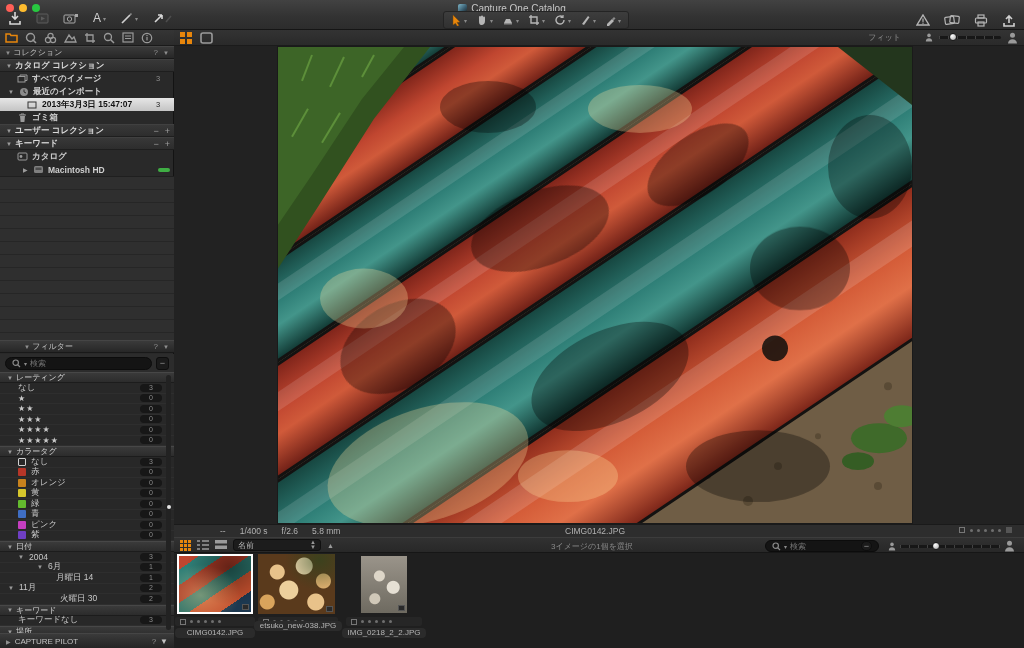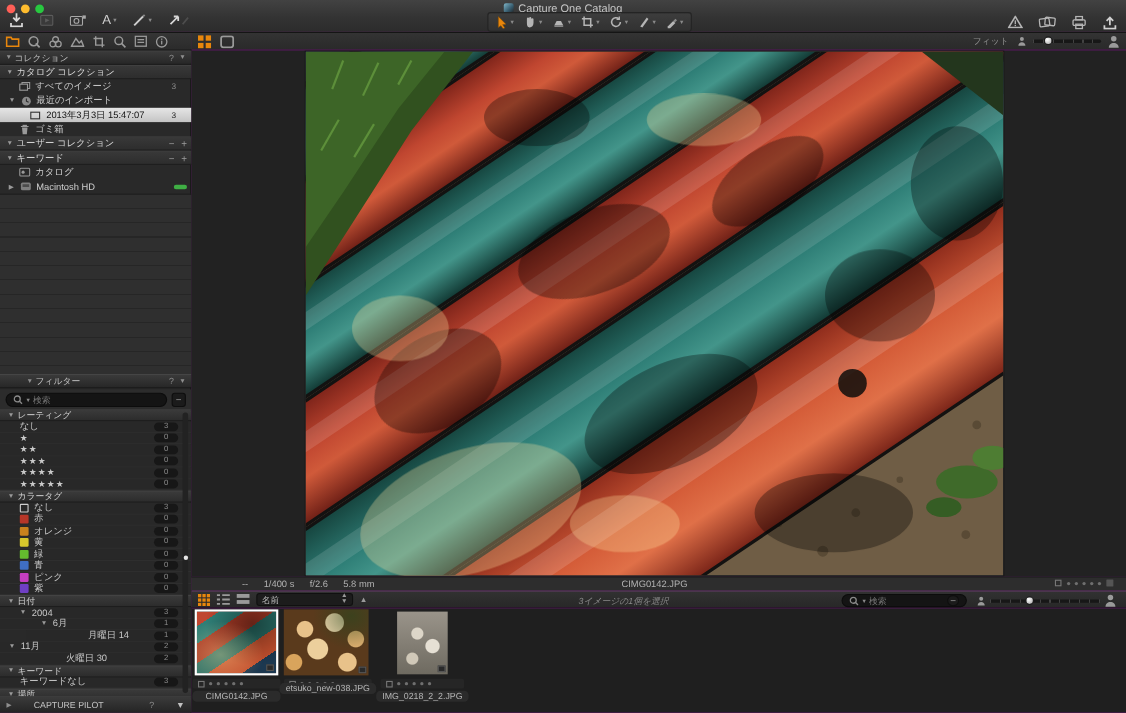--- a/index.html
+++ b/index.html
@@ -1,19 +1,19 @@
 <!DOCTYPE html>
 <html><head>
 <meta charset="utf-8">
 <style>
   * { margin:0; padding:0; box-sizing:border-box; }
   html,body { width:1024px; height:648px; overflow:hidden; background:#1d1d1d;
     font-family:"Liberation Sans", sans-serif; -webkit-font-smoothing:antialiased; }
   .abs { position:absolute; }
-  #app { position:relative; width:1024px; height:648px; background:#a21caf; }
+  #app { position:relative; width:1024px; height:648px; background:#ef4444; }
 
   
   #titlebar { position:absolute; left:0; top:0; width:1024px; height:30px;
     background:linear-gradient(#424242,#333333 55%,#2c2c2c); border-bottom:1px solid #151515; }
   .tl { width:8px; height:8px; border-radius:50%; display:inline-block; }
   #title { position:absolute; left:0; right:0; top:3px; text-align:center; font-size:10px; color:#c6c6c6; }
   #title .appicon { display:inline-block; width:9px; height:9px; border-radius:2px; vertical-align:-1px; margin-right:4px;
     background:linear-gradient(135deg,#7fb6c9,#35596b 60%,#222); }
   .tbicon { height:18px; display:flex; align-items:center; gap:2px; color:#b9b9b9; font-size:11px; }
   .tbicon svg { display:block; }
@@ -32,21 +32,21 @@
     font-size:8px; color:#c2c2c2; padding:0 5px; }
   .phead .grow { flex:1; }
   .phead .q { color:#8f8f8f; margin-right:5px; }
   .phead .dis { color:#8f8f8f; font-size:6px; }
 
   #library-list { position:absolute; left:0; top:29px; width:174px; }
   .lrow { height:13px; display:flex; align-items:center; font-size:8.5px; color:#cfcfcf; padding:0 4px 0 6px; }
   .lrow.group { background:linear-gradient(#383838,#2d2d2d); border-top:1px solid #404040; border-bottom:1px solid #1e1e1e; color:#dadada; }
   .lrow .tri { font-size:6px; color:#9a9a9a; width:9px; }
   .lrow .lic { width:13px; display:flex; justify-content:center; margin-right:3px; }
-  .lrow .grow { flex:1; overflow:hidden; white-space:nowrap; }
+  .lrow .grow { flex:1; overflow:hidden; white-space:nowrap;font-weight:bold; }
   .lrow .cnt { font-size:7.5px; color:#8d8d8d; background:#191919; border-radius:6px; min-width:24px; height:9px;
     line-height:9px; text-align:center; }
   .lrow.selected { background:linear-gradient(#e6e6e6,#c4c4c4); color:#111; }
   .lrow.selected .cnt { background:transparent; color:#222; }
   .lrow .pm { color:#9d9d9d; font-size:9px; margin-left:6px; }
   #library-filler { position:absolute; left:0; top:146px; width:174px; height:164px;
     background:repeating-linear-gradient(to bottom,#2f2f2f 0 12px,#262626 12px 13px); border-top:1px solid #1f1f1f; }
 
   #filters-head { top:310px;padding-left:24px; }
   #search-row { position:absolute; left:0; top:324px; width:174px; height:18px; background:#2c2c2c; display:flex; align-items:center; padding:0 5px; gap:4px; }
@@ -64,21 +64,21 @@
   .frow .grow { flex:1; overflow:hidden; white-space:nowrap; }
   .frow .cnt { font-size:7px; color:#8d8d8d; background:#171717; border-radius:6px; min-width:22px; height:8px;
     line-height:8px; text-align:center; }
   .fswatch { width:8px; height:8px; border-radius:1px; display:inline-block; }
   .fswatch.none { border:1px solid #cfcfcf; background:transparent; }
   .stars { letter-spacing:1px; font-size:8px; }
   #fscroll { position:absolute; right:2px; top:345px; width:5px; height:255px; background:#222; border-radius:3px; }
   #fscroll .dot { position:absolute; left:0.5px; top:130px; width:4px; height:4px; border-radius:50%; background:#e6e6e6; }
 
   #capture-pilot { position:absolute; left:0; bottom:0; width:174px; height:15px; background:linear-gradient(#3a3a3a,#242424);
-    border-top:1px solid #454545; display:flex; align-items:center; font-size:8px; color:#c2c2c2; padding:0 6px; gap:20px; }
+    border-top:1px solid #454545; display:flex; align-items:center; font-size:8px; color:#c2c2c2; padding:0 6px; gap:4px; }
   #capture-pilot .grow { flex:1; }
 
   
   #main { position:absolute; left:174px; top:30px; width:850px; height:618px; }
   #viewer-toolbar { position:absolute; left:0; top:0; width:850px; height:16px; background:linear-gradient(#333,#2a2a2a);
     border-bottom:1px solid #1b1b1b; display:flex; align-items:center; padding:0 6px; }
   #viewer { position:absolute; left:0; top:16px; width:850px; height:478px; background:#222222; }
   #photo { position:absolute; left:104px; top:1px; width:634px; height:476px; background:#444; box-shadow:0 0 0 1px #1a1a1a; }
   #viewer-status { position:absolute; left:0; top:494px; width:850px; height:13px; background:#2d2d2d; border-top:1px solid #1a1a1a;
     font-size:8.5px; color:#b2b2b2; }
@@ -89,21 +89,21 @@
   .dot5 i { width:3px; height:3px; border-radius:50%; background:#6f6f6f; }
   .sqicon { width:6px; height:6px; border:1px solid #777; background:transparent; }
   .sqicon.fill { background:#555; border-color:#555; }
 
   #browser-toolbar { position:absolute; left:0; top:507px; width:850px; height:16px; background:linear-gradient(#313131,#282828);
     border-top:1px solid #3c3c3c; border-bottom:1px solid #161616; display:flex; align-items:center; padding:0 6px; gap:6px; }
   .sortpill { width:88px; height:12px; background:#1c1c1c; border:1px solid #101010; border-radius:3px;
     display:flex; align-items:center; font-size:8px; color:#bbb; padding:0 4px; }
   .sortpill .grow { flex:1; }
   .stepper { font-size:6px; color:#999; line-height:5px; }
-  #sel-text { position:absolute; left:352px; top:3px; font-size:8px; color:#8a8a8a;font-style:italic; }
+  #sel-text { position:absolute; left:377px; top:3px; font-size:8px; color:#8a8a8a; }
   #browser-search { position:absolute; left:591px; top:2px; width:114px; height:12px; }
   #bslider { position:absolute; left:714px; top:2px; display:flex; align-items:center; gap:4px; }
   .slider-track { position:relative; height:3px; background:#171717; border-radius:2px; }
   .slider-ticks { position:absolute; top:0; left:0; right:0; height:3px;
     background:repeating-linear-gradient(to right,#555 0 1px,transparent 1px 9px); opacity:.7; }
   .knob { position:absolute; top:-3px; width:8px; height:8px; border-radius:50%;
     background:radial-gradient(circle at 35% 30%,#fff,#bfbfbf 70%,#8a8a8a); border:1px solid #1c1c1c; }
 
   #filmstrip { position:absolute; left:0; top:523px; width:850px; height:95px; background:#1f1f1f; }
   .thumb { position:absolute; background-size:cover; }
@@ -357,21 +357,21 @@
       </div>
       <div class="lrow" style="padding-left:16px;">
         <span class="lic">
             <svg class="ic" width="11" height="9" viewBox="0 0 11 9">
               <rect x="1" y="1" width="9" height="7" rx="1" fill="none" stroke="#9a9a9a"></rect>
               <circle cx="4" cy="4.5" r="1.4" fill="#9a9a9a"></circle>
             </svg>
           </span>
         <span class="grow">カタログ</span>
       </div>
-      <div class="lrow" style="padding-left:8px;">
+      <div class="lrow" style="padding-left:23px;">
         <span class="tri">▶</span>
         <span class="lic">
             <svg class="ic" width="11" height="9" viewBox="0 0 11 9">
               <rect x="1" y="1" width="9" height="7" rx="1.5" fill="#7f7f7f"></rect>
               <rect x="2.5" y="2.5" width="6" height="2.5" fill="#4c4c4c"></rect>
             </svg>
           </span>
         <span class="grow">Macintosh HD</span>
         <span style="width:12px;height:4px;border-radius:2px;background:#3fae44;"></span>
       </div>
@@ -480,21 +480,21 @@
       <div class="frow">
           <span class="tri" style="font-size:6px;color:#9a9a9a;">▼</span>
           <span class="grow">2004</span>
           <span class="cnt">3</span>
         </div>
       <div class="frow" style="padding-left:37px;">
           <span class="tri" style="font-size:6px;color:#9a9a9a;">▼</span>
           <span class="grow">6月</span>
           <span class="cnt">1</span>
         </div>
-      <div class="frow" style="padding-left:56px;margin-left:24px;">
+      <div class="frow" style="padding-left:56px;">
           <span class="grow">月曜日 14</span>
           <span class="cnt">1</span>
         </div>
       <div class="frow" style="padding-left:8px;">
           <span class="tri" style="font-size:6px;color:#9a9a9a;">▼</span>
           <span class="grow">11月</span>
           <span class="cnt">2</span>
         </div>
       <div class="frow" style="padding-left:60px;">
           <span class="grow">火曜日 30</span>
@@ -538,21 +538,21 @@
             <rect x="0" y="7" width="5" height="5" fill="#e8860c"></rect>
             <rect x="7" y="7" width="5" height="5" fill="#e8860c"></rect>
           </svg>
       </span>
       <span>
         <svg class="ic" width="13" height="12" viewBox="0 0 13 12">
             <rect x="1" y="1" width="11" height="10" rx="2" fill="none" stroke="#9a9a9a" stroke-width="1.6"></rect>
           </svg>
       </span>
       <span style="flex:1;"></span>
-      <span style="font-size:8px;color:#8f8f8f;margin-right:8px;">フィット</span>
+      <span style="font-size:8px;color:#8f8f8f;margin-right:24px;">フィット</span>
       <span class="person">
         <svg class="ic" width="8" height="9" viewBox="0 0 8 9">
             <circle cx="4" cy="2.4" r="1.8" fill="#9a9a9a"></circle>
             <path d="M0.8 8.5c0-2 1.4-3.2 3.2-3.2S7.2 6.5 7.2 8.5z" fill="#9a9a9a"></path>
           </svg>
       </span>
       <span class="slider-track" style="width:62px; margin:0 6px;">
         <span class="slider-ticks"></span>
           <span class="knob" style="left:10px;"></span>
       </span>

